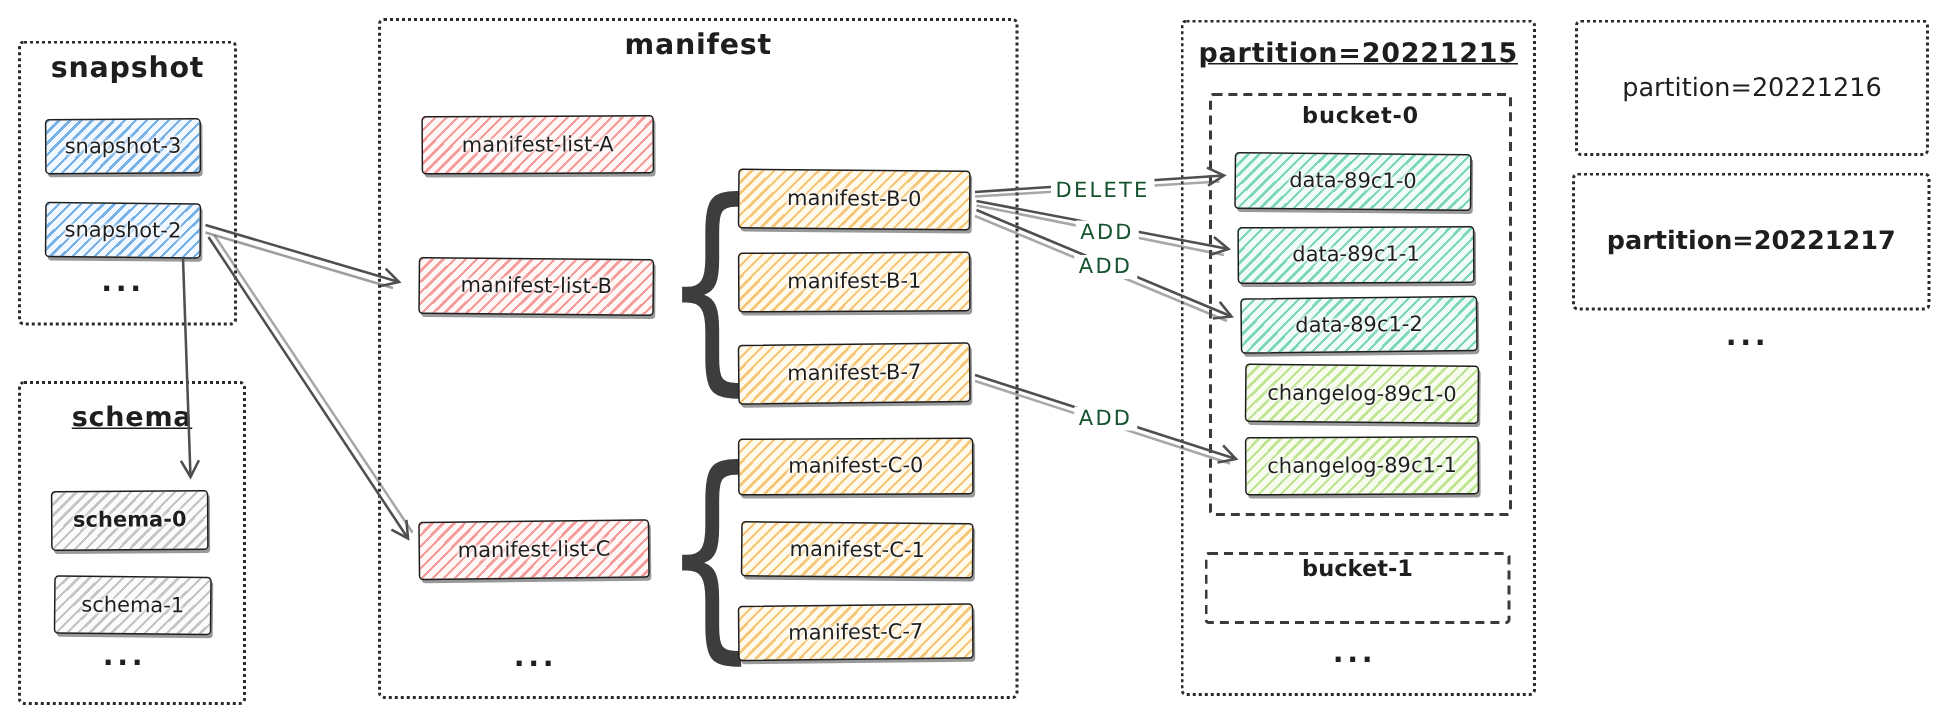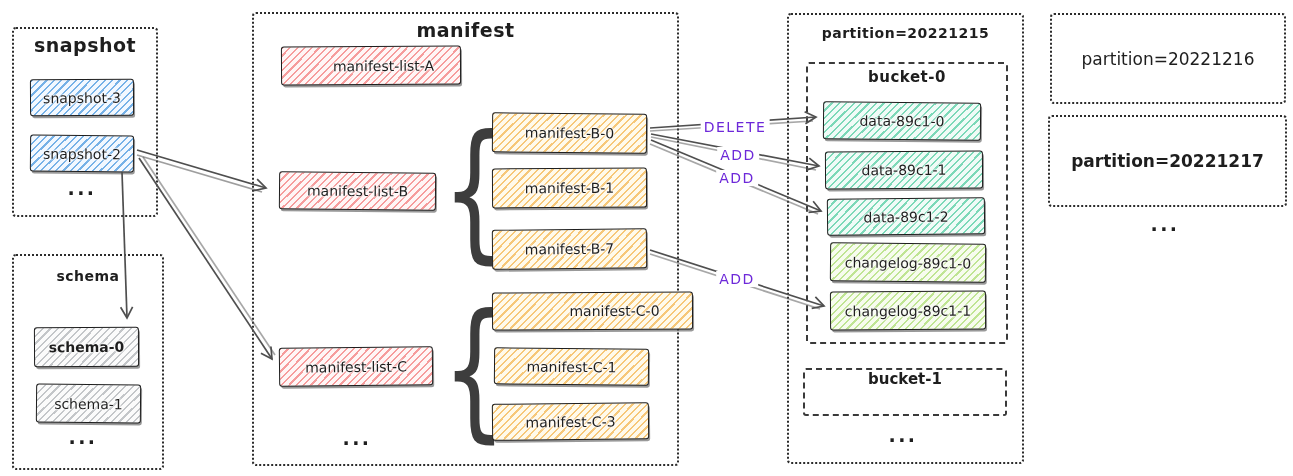--- a/index.html
+++ b/index.html
@@ -5,21 +5,21 @@
   html,body{margin:0;padding:0;background:#fff;}
   #canvas{
     position:relative; width:1293px; height:476px; overflow:hidden;
     font-family:"DejaVu Sans", sans-serif; color:#1e1e1e; background:#fff;
   }
   
   .container{position:absolute; border:2px dotted #2b2b2b; border-radius:4px; background:transparent;}
   .dashed{border:2px dashed #3a3a3a; border-radius:3px;}
   .ctitle{width:100%; text-align:center; font-weight:bold; letter-spacing:.5px;}
   .ctitle.big{font-size:19px; margin-top:5px;}
-  .ctitle.med{font-size:14px; margin-top:12px;}
+  .ctitle.med{font-size:18px; margin-top:12px;text-decoration:underline;}
   .ctitle.sm{font-size:15px; margin-top:4px;}
 
   
   .box{
     position:absolute; border:1.6px solid #1e1e1e; border-radius:3px;
     display:flex; align-items:center; justify-content:center;
     font-size:14px; box-shadow:1.5px 2.5px 0 -0.5px rgba(70,70,70,.55);
   }
   .lbl{white-space:nowrap; text-shadow:0 0 2px #fff,0 0 2px #fff,0 0 3px #fff,0 0 4px #fff;}
   .hatch-blue  {background:#f2f8ff repeating-linear-gradient(135deg, rgba(96,165,227,.85) 0 1.6px, transparent 1.6px 5.2px);}
@@ -31,21 +31,21 @@
   .r1{transform:rotate(-.6deg);} .r2{transform:rotate(.5deg);} .r3{transform:rotate(-.3deg);}
 
   .dots{position:absolute; transform:translate(-50%,-50%); font-weight:bold; font-size:19px; letter-spacing:2.5px;}
   .brace{
     position:absolute; font-size:150px; line-height:128px; color:#3d3d3d;
     transform:scaleX(.68); transform-origin:left center; user-select:none; font-weight:normal;
   }
   .overlay{position:absolute; left:0; top:0; pointer-events:none;}
   .edge-label{
     position:absolute; transform:translate(-50%,-50%); background:#fff; padding:0 3px;
-    font-size:14px; letter-spacing:1.5px; color:#6d28d9; white-space:nowrap;text-align:right;
+    font-size:14px; letter-spacing:1.5px; color:#14532d; white-space:nowrap;text-align:right;
   }
 </style>
 </head>
 <body>
 
 <div id="canvas">
 
   <div class="container" style="left:12px;top:27px;width:142px;height:186px;">
     <div class="ctitle big">snapshot</div>
   </div>
@@ -64,21 +64,21 @@
     <span class="lbl">schema-0</span>
   </div>
   <div class="box hatch-gray r2" style="left:36px;top:384px;width:103px;height:37px;text-align:right;">
     <span class="lbl">schema-1</span>
   </div>
   <div class="dots" style="left:83px;top:437px;">...</div>
 
   <div class="container" style="left:252px;top:12px;width:423px;height:450px;">
     <div class="ctitle big">manifest</div>
   </div>
-  <div class="box hatch-red r3" style="left:281px;top:46px;width:153px;height:37px;padding-left:25px;">
+  <div class="box hatch-red r3" style="left:281px;top:77px;width:153px;height:37px;">
     <span class="lbl">manifest-list-A</span>
   </div>
   <div class="box hatch-red r2" style="left:279px;top:172px;width:155px;height:36px;">
     <span class="lbl">manifest-list-B</span>
   </div>
   <div class="box hatch-red r1" style="left:279px;top:347px;width:152px;height:37px;">
     <span class="lbl">manifest-list-C</span>
   </div>
 
   <div class="brace" style="left:442px;top:126px;">{</div>
@@ -86,28 +86,28 @@
 
   <div class="box hatch-yellow r2" style="left:492px;top:113px;width:153px;height:38px;">
     <span class="lbl">manifest-B-0</span>
   </div>
   <div class="box hatch-yellow r3" style="left:492px;top:168px;width:153px;height:38px;">
     <span class="lbl">manifest-B-1</span>
   </div>
   <div class="box hatch-yellow r1" style="left:492px;top:229px;width:153px;height:38px;">
     <span class="lbl">manifest-B-7</span>
   </div>
-  <div class="box hatch-yellow r3" style="left:492px;top:292px;width:155px;height:36px;padding-left:44px;">
+  <div class="box hatch-yellow r3" style="left:492px;top:292px;width:155px;height:36px;">
     <span class="lbl">manifest-C-0</span>
   </div>
   <div class="box hatch-yellow r2" style="left:494px;top:348px;width:153px;height:35px;">
     <span class="lbl">manifest-C-1</span>
   </div>
   <div class="box hatch-yellow r1" style="left:492px;top:403px;width:155px;height:35px;">
-    <span class="lbl">manifest-C-3</span>
+    <span class="lbl">manifest-C-7</span>
   </div>
   <div class="dots" style="left:357px;top:438px;">...</div>
 
   <div class="container" style="left:787px;top:13px;width:233px;height:447px;">
     <div class="ctitle med" style="margin-top:10px;">partition=20221215</div>
   </div>
   <div class="container dashed" style="left:806px;top:62px;width:198px;height:278px;">
     <div class="ctitle sm">bucket-0</div>
   </div>
   <div class="box hatch-teal r2" style="left:823px;top:102px;width:156px;height:36px;">

